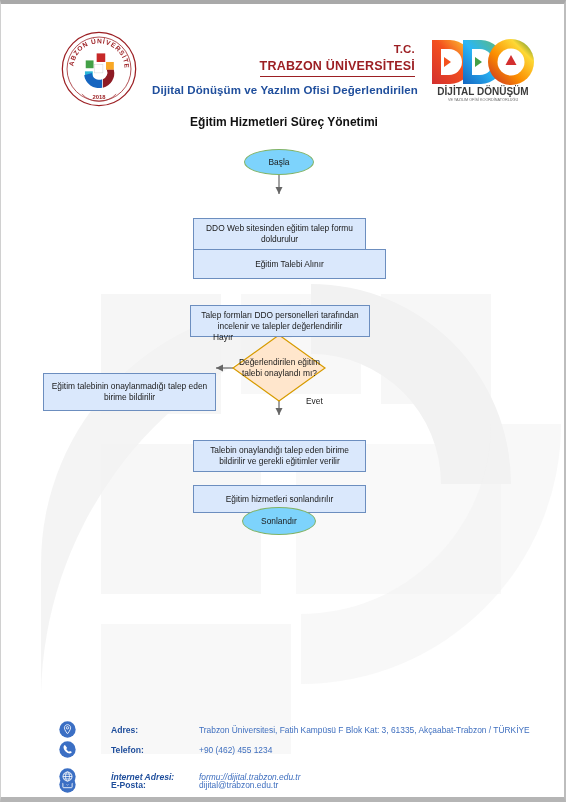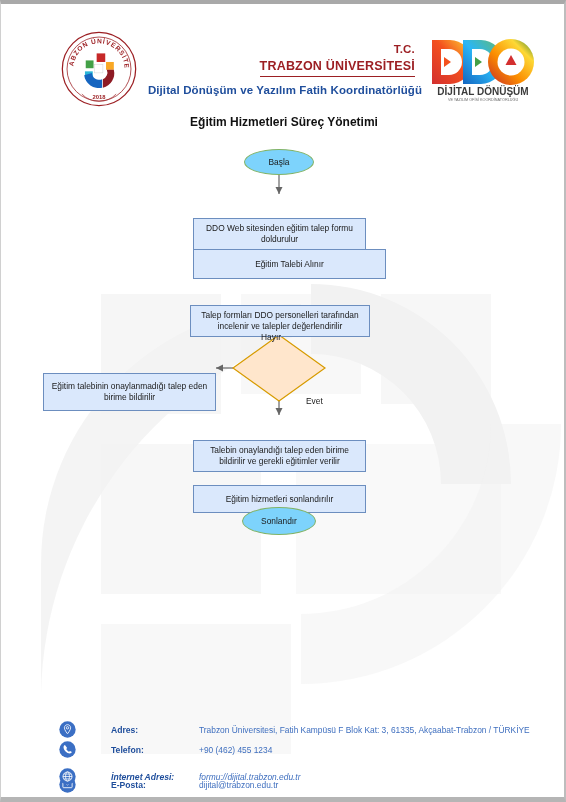--- a/index.html
+++ b/index.html
@@ -149,21 +149,21 @@
         <path d="M 19,-1 A 19,19 0 0 1 5,22 L 5,11 A 9,9 0 0 0 10,-1 Z" fill="#8e1b24"></path>
       </g>
       <text x="50" y="88" font-size="7.5" font-family="Liberation Sans, sans-serif" fill="#9c1f23" text-anchor="middle" font-weight="bold">2018</text>
       <path d="M 28,82 A 30,30 0 0 0 72,82" fill="none" stroke="#9c1f23" stroke-width="0.8"></path>
     </svg>
 
     <div id="tc-block">
       <div class="tc-line">T.C.</div>
       <div class="tc-line2">TRABZON ÜNİVERSİTESİ</div>
     </div>
-    <div id="ddo-coord">Dijital Dönüşüm ve Yazılım Fatih Koordinatörlüğü</div>
+    <div id="ddo-coord">Dijital Dönüşüm ve Yazılım Ofisi Değerlendirilen</div>
 
     <svg id="ddo-logo" viewBox="0 0 216 132" xmlns="http://www.w3.org/2000/svg">
       <defs>
         <linearGradient id="g1" x1="0" y1="1" x2="1" y2="0">
           <stop offset="0%" stop-color="#d32f2f"></stop>
             <stop offset="55%" stop-color="#f4511e"></stop>
           <stop offset="100%" stop-color="#fdd835"></stop>
         </linearGradient>
         <linearGradient id="g2" x1="0" y1="1" x2="1" y2="0">
           <stop offset="0%" stop-color="#1565c0"></stop>
@@ -222,30 +222,31 @@
   </svg>
 
   <div class="node term" style="left:243px; top:145px; width:70px; height:26px;">Başla</div>
 
   <div class="node proc" style="left:192px; top:190px; width:173px; height:32px;">DDO Web sitesinden eğitim talep formu doldurulur</div>
 
   <div class="node proc" style="left:192px; top:221px; width:193px; height:30px;">Eğitim Talebi Alınır</div>
 
   <div class="node proc" style="left:189px; top:277px; width:180px; height:32px;">Talep formları DDO personelleri tarafından incelenir ve talepler değerlendirilir</div>
 
+  <div class="diamond-label" style="left:234px; top:344px; width:89px; height:40px;">Değerlendirilen eğitim talebi onaylandı mı?</div>
 
   <div class="node proc" style="left:42px; top:345px; width:173px; height:38px;">Eğitim talebinin onaylanmadığı talep eden birime bildirilir</div>
 
   <div class="node proc" style="left:192px; top:412px; width:173px; height:32px;">Talebin onaylandığı talep eden birime bildirilir ve gerekli eğitimler verilir</div>
 
   <div class="node proc" style="left:192px; top:457px; width:173px; height:28px;">Eğitim hizmetleri sonlandırılır</div>
 
   <div class="node term" style="left:241px; top:503px; width:74px; height:28px;">Sonlandır</div>
 
-  <div class="edge-label" style="left:212px; top:328px;margin-left:48px;">Hayır</div>
+  <div class="edge-label" style="left:212px; top:328px;">Hayır</div>
   <div class="edge-label" style="left:305px; top:392px;">Evet</div>
 
   <div id="footer">
 
     <div class="frow" style="top:10px;">
       <svg class="ficon" viewBox="0 0 24 24" xmlns="http://www.w3.org/2000/svg">
         <circle cx="12" cy="12" r="11.5" fill="#3b6fc4"></circle>
         <path d="M12 5.2c-2.5 0-4.4 2-4.4 4.4 0 3.3 4.4 8.4 4.4 8.4s4.4-5.1 4.4-8.4c0-2.4-1.9-4.4-4.4-4.4z" fill="none" stroke="#ffffff" stroke-width="1.2"></path>
         <circle cx="12" cy="9.6" r="1.7" fill="none" stroke="#ffffff" stroke-width="1.2"></circle>
       </svg>

